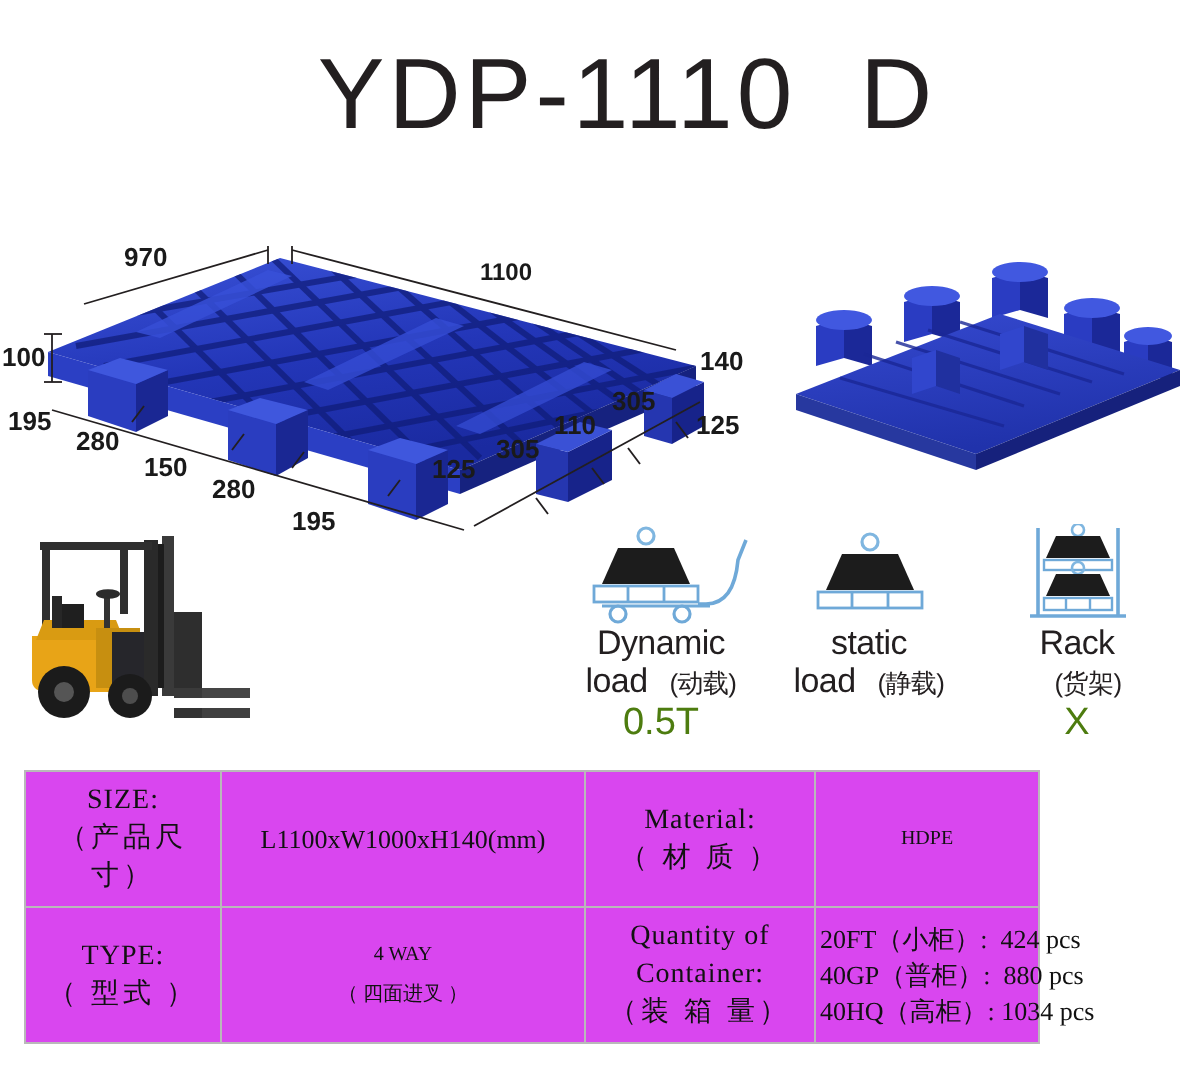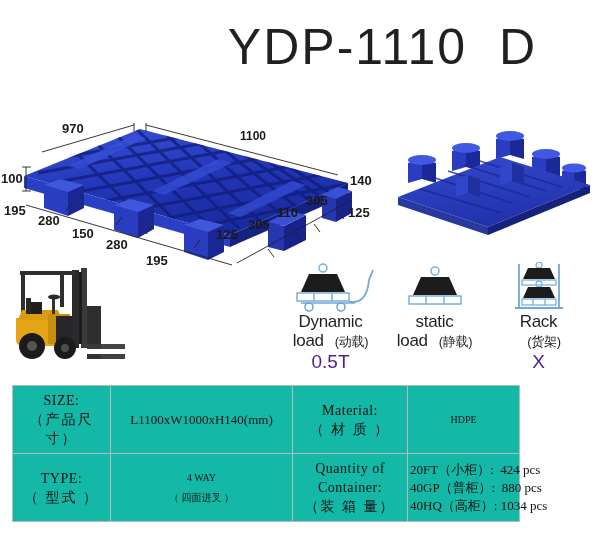--- a/index.html
+++ b/index.html
@@ -15,21 +15,21 @@
     font-family: "Liberation Sans", sans-serif;
     color: #1a1a1a;
   }
 
   
   .title {
     position: absolute;
     top: 18px;
     left: 0;
     width: 537px;
-    text-align: right;
+    text-align: center;
     padding-left: 90px;
     box-sizing: border-box;
     font-family: "Liberation Sans", sans-serif;
     font-size: 50px;
     font-weight: 400;
     letter-spacing: 2px;
     color: #231f20;
     white-space: pre;
   }
 
@@ -103,32 +103,32 @@
     font-size: 17px;
     line-height: 19px;
     color: #231f20;
     letter-spacing: -0.3px;
   }
   .load-label .cn { font-size: 13px; margin-left: 11px; }
   .load-value {
     font-family: "Liberation Sans", sans-serif;
     font-size: 19px;
     line-height: 21px;
-    color: #4c1d95;
+    color: #4d7c0f;
   }
 
   
   .spec-table {
     position: absolute;
     left: 12px;
     top: 385px;
     width: 508px;
     border-collapse: collapse;
     table-layout: fixed;
-    background: #14b8a6;
+    background: #d946ef;
   }
   .spec-table td {
     border: 1px solid #b9b9b9;
     padding: 4px 2px;
     vertical-align: middle;
     text-align: center;
     font-family: "Liberation Serif", serif;
     color: #111111;
   }
   .spec-table tr { height: 68px; }

